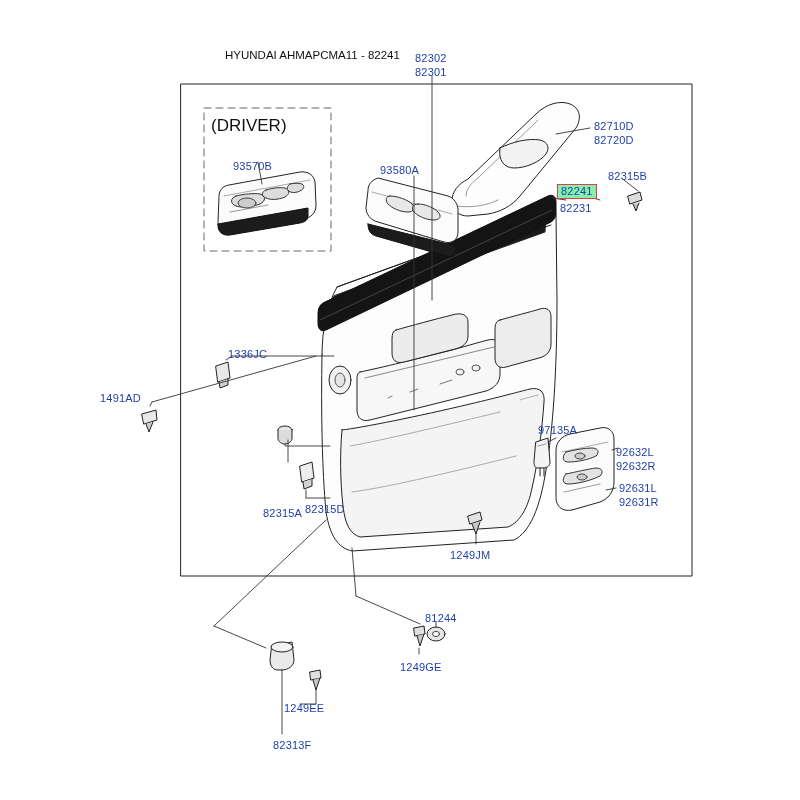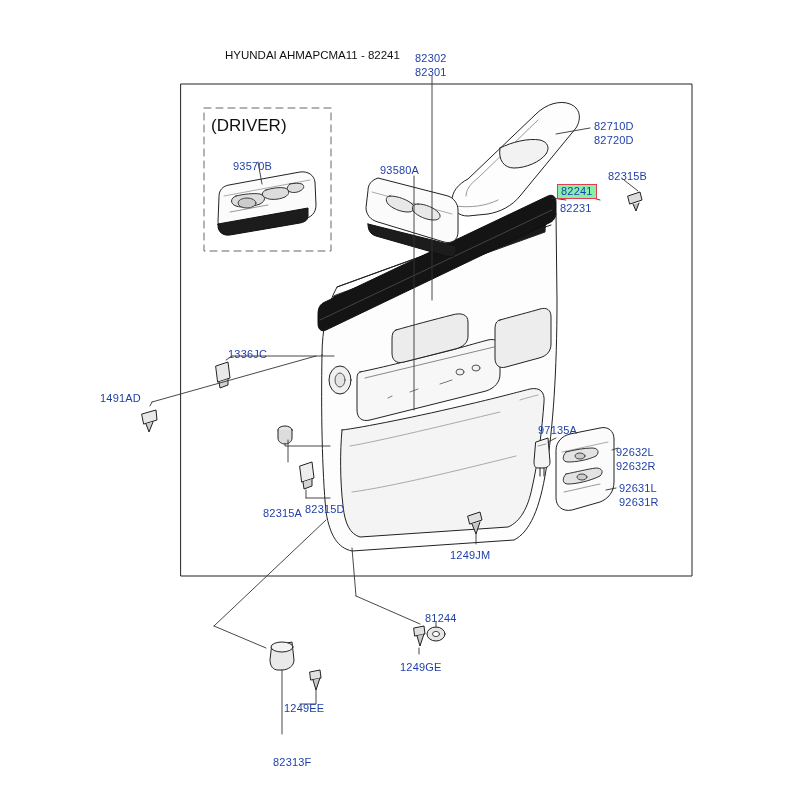--- a/index.html
+++ b/index.html
@@ -272,18 +272,18 @@
       <div class="lbl" style="left: 263px; top: 503px; margin-left: 42px;">82315D</div>
       <div class="lbl" style="left: 538px; top: 424px;">97135A</div>
       <div class="lbl" style="left: 616px; top: 446px;">92632L</div>
       <div class="lbl" style="left: 616px; top: 460px;">92632R</div>
       <div class="lbl" style="left: 619px; top: 482px;">92631L</div>
       <div class="lbl" style="left: 619px; top: 496px;">92631R</div>
       <div class="lbl" style="left: 450px; top: 549px;">1249JM</div>
       <div class="lbl" style="left: 425px; top: 612px;">81244</div>
       <div class="lbl" style="left: 400px; top: 661px;">1249GE</div>
       <div class="lbl" style="left: 284px; top: 702px;">1249EE</div>
-      <div class="lbl" style="left: 273px; top: 739px; margin-top: 17px;">82313F</div>
+      <div class="lbl" style="left: 273px; top: 739px;">82313F</div>
     </div>
 
   <div class="lbl hl" id="hl-label" style="left: 557px; top: 184px;">82241</div>
 
 </div>
 
 </body></html>

